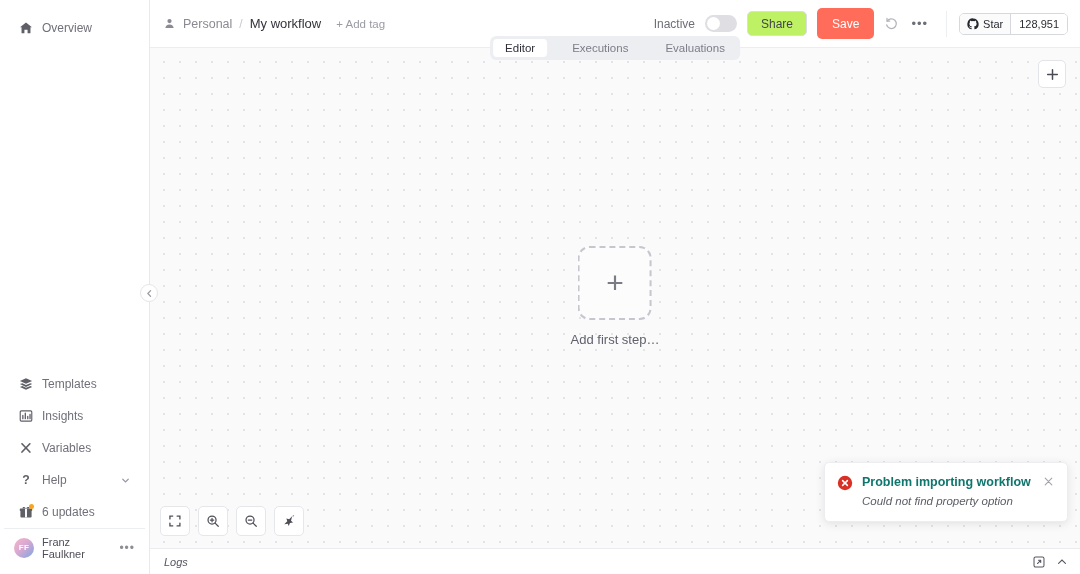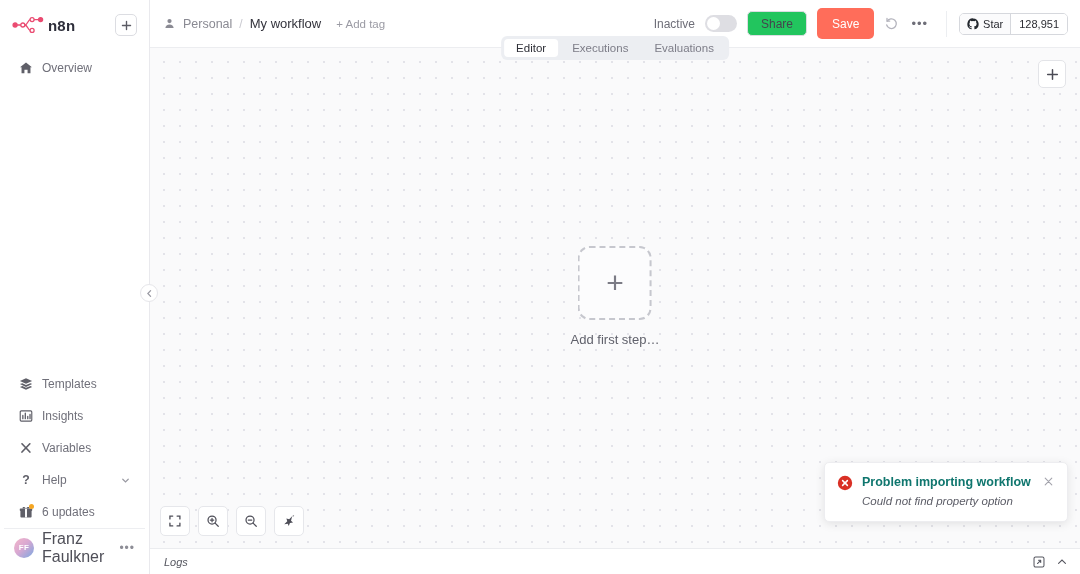--- a/index.html
+++ b/index.html
@@ -55,21 +55,21 @@
     height: 38px; padding: 0 10px; margin: 0 4px 2px 4px;
     border-top: 1px solid #edeef1; cursor: pointer;
   }
   .avatar {
     width: 20px; height: 20px; border-radius: 50%; flex: 0 0 20px;
     background: linear-gradient(135deg,#f3b6c8 0%,#d9a8d2 45%,#7aa7e0 100%);
     color: #fff; font-size: 8px; font-weight: bold;
     display: flex; align-items: center; justify-content: center;
     letter-spacing: .3px;
   }
-  .user-name { font-size: 16px; color: #4f4f58; }
+  .user-name { font-size: 11px; color: #4f4f58; }
   .user-dots { margin-left: auto; color: #8d8d96; font-size: 12px; letter-spacing: 1px; }
 
   .collapse-handle {
     position: absolute; right: -9px; top: 284px;
     width: 18px; height: 18px; border-radius: 50%;
     background: #fff; border: 1px solid #e6e6ea;
     display: flex; align-items: center; justify-content: center;
     color: #9a9aa3; cursor: pointer; z-index: 20;
   }
 
@@ -92,21 +92,21 @@
   .toggle {
     width: 32px; height: 17px; border-radius: 9px; background: #dedee3;
     position: relative; cursor: pointer;
   }
   .toggle .knob {
     position: absolute; width: 13px; height: 13px; border-radius: 50%;
     background: #fff; top: 2px; left: 2px;
   }
   .btn-share {
     height: 25px; padding: 0 13px; border: 1px solid #dcdde2; border-radius: 5px;
-    background: #22c55e; color: #44444d; font-size: 12px; cursor: pointer;
+    background: #bef264; color: #44444d; font-size: 12px; cursor: pointer;
     display: flex; align-items: center;
   }
   .btn-save {
     height: 31px; padding: 0 15px; border: none; border-radius: 5px;
     background: #ff6d5a; color: #fff; font-size: 12px; cursor: pointer;
     display: flex; align-items: center;
   }
   .icon-btn { color: #b4b4bd; cursor: pointer; display: flex; align-items: center; justify-content: center; }
   .dots-btn { color: #6e6e78; font-size: 13px; letter-spacing: 1px; cursor: pointer; padding: 0 2px; }
 
@@ -117,21 +117,21 @@
     font-size: 11px; cursor: pointer; background: #fff;
   }
   .gh-left { display: flex; align-items: center; gap: 4px; padding: 0 7px; height: 100%;
     background: #fbfbfc; color: #2c2d33; }
   .gh-count { padding: 0 8px; height: 100%; display: flex; align-items: center;
     border-left: 1px solid #d6d8dd; color: #2c2d33; background: #fff; }
 
   .tabs {
     position: absolute; left: 50%; transform: translateX(-50%);
     top: 36px; z-index: 15;
-    display: flex; gap: 2px; background: #eceef2;
+    display: flex; gap: 13px; background: #eceef2;
     border-radius: 6px; padding: 3px;
   }
   .tab {
     font-size: 11.5px; color: #7d7d88; padding: 3px 12px;
     border-radius: 4px; cursor: pointer; white-space: nowrap;
   }
   .tab.active { background: #fff; color: #2f3038; }
 
   
   .canvas {
@@ -194,42 +194,20 @@
   .logs-label { font-size: 11px; color: #55565f; cursor: pointer; }
   .logs-right { margin-left: auto; display: flex; align-items: center; gap: 11px; }
   .logs-ico { color: #55565f; cursor: pointer; display: flex; align-items: center; }
 </style>
 </head>
 <body>
 
 <div class="app">
 
   <div class="sidebar">
-    <div class="sb-top">
-      <div class="logo-row">
-        <span class="logo-mark">
-          <svg width="34" height="18" viewBox="0 0 44 22">
-            <g fill="none" stroke="#ea4b71" stroke-width="1.7">
-              <circle cx="4" cy="11" r="2.6" fill="#ea4b71"></circle>
-              <circle cx="14" cy="11" r="2.6"></circle>
-              <circle cx="26" cy="4" r="2.6"></circle>
-              <circle cx="26" cy="18" r="2.6"></circle>
-              <circle cx="37" cy="4" r="2.6" fill="#ea4b71"></circle>
-              <path d="M6.6 11 H11.4 M16.6 11 C20 11 21 4 23.4 4 M16.6 11 C20 11 21 18 23.4 18 M28.6 4 H34.4"></path>
-            </g>
-          </svg>
-        </span>
-        <span class="logo-text">n8n</span>
-        <div class="new-btn">
-          <svg width="11" height="11" viewBox="0 0 12 12">
-            <path d="M6 1.6v8.8M1.6 6h8.8" stroke="#5b5b64" stroke-width="1.5" stroke-linecap="round"></path>
-          </svg>
-        </div>
-      </div>
-    </div>
 
     <div class="nav-item nav-overview">
       <span class="ico">
         <svg width="14" height="14" viewBox="0 0 16 16" fill="#5f5f68">
           <path d="M8 1.6 1.2 7.1h1.7V14h3.3V9.9h3.6V14h3.3V7.1h1.7z"></path>
         </svg>
       </span>
       <span>Overview</span>
     </div>
 

